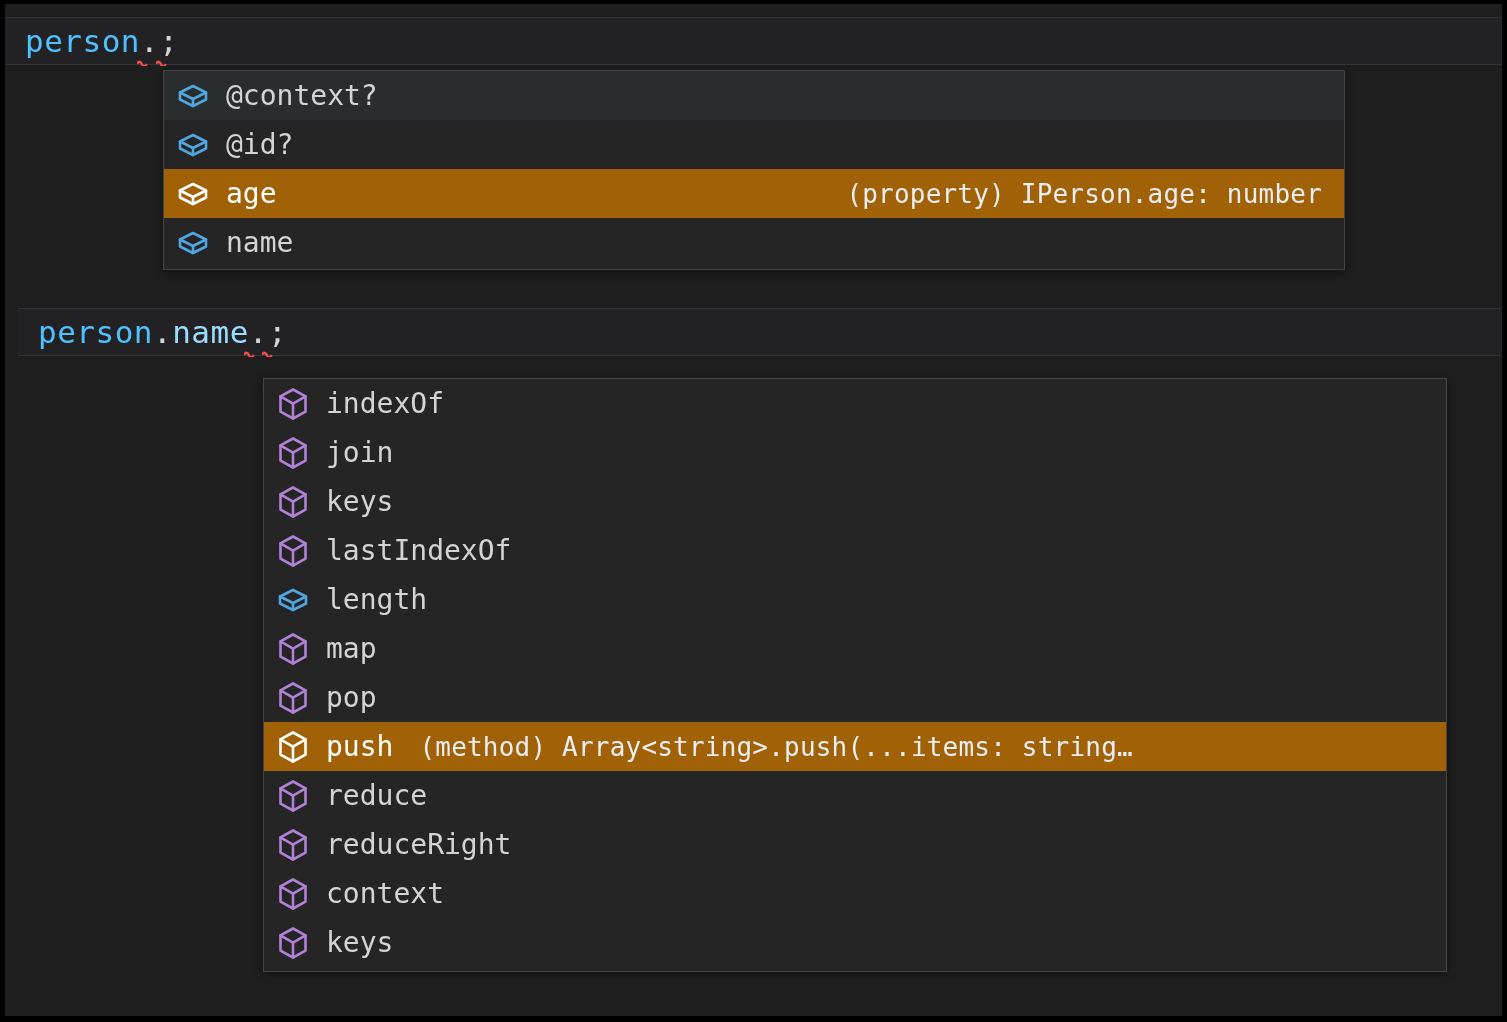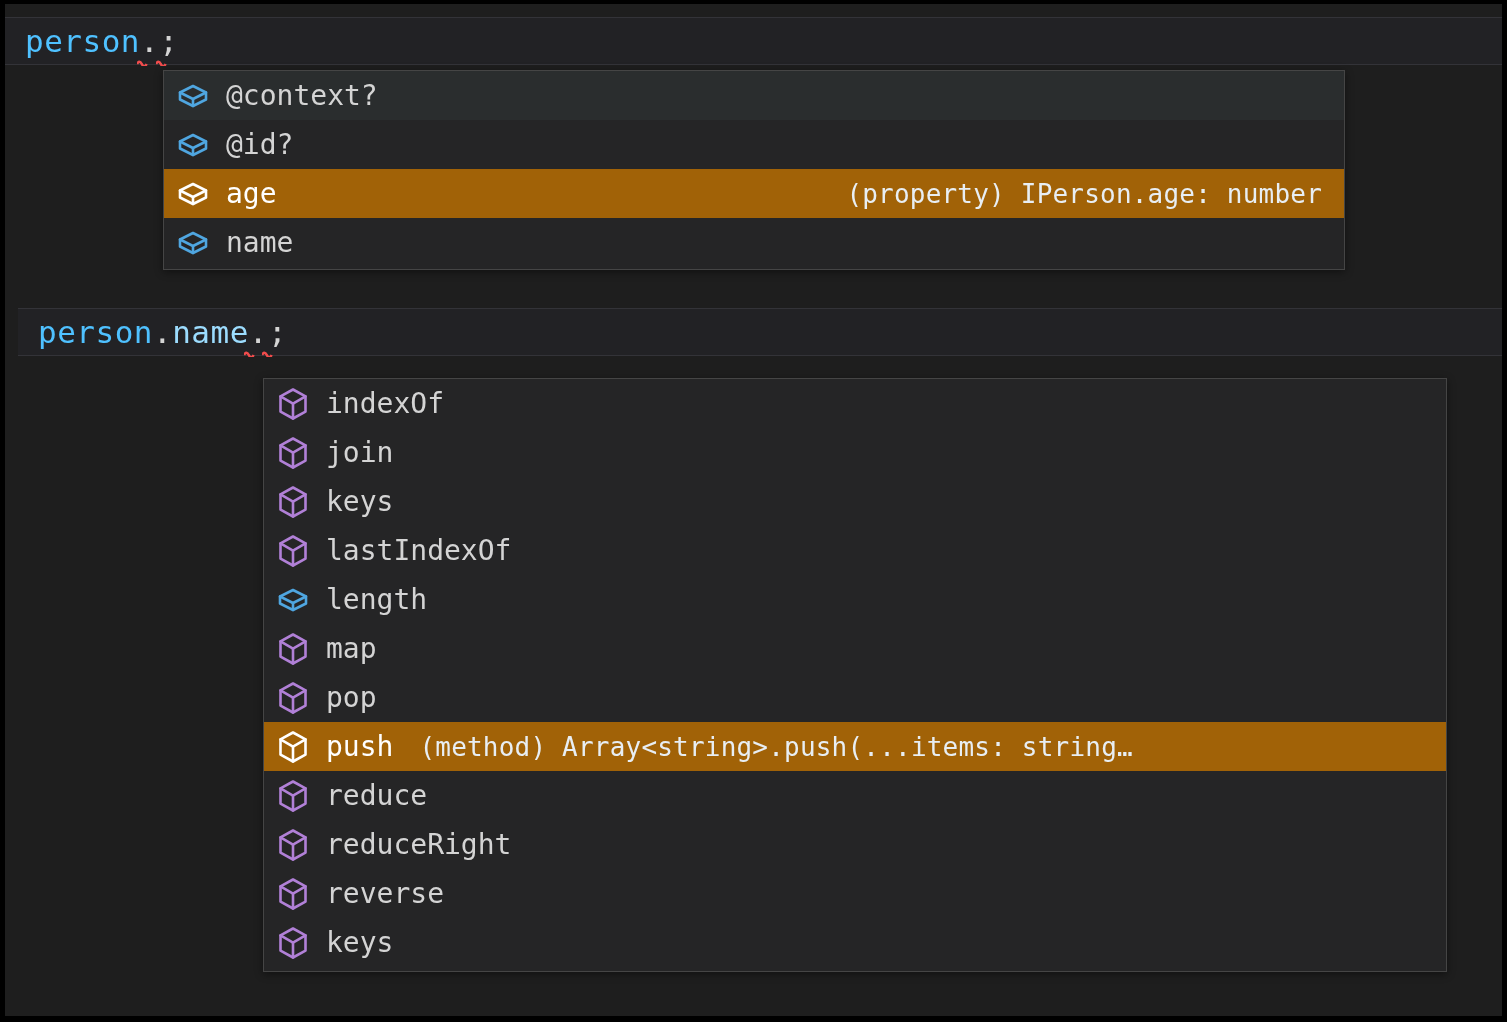--- a/index.html
+++ b/index.html
@@ -347,21 +347,21 @@
         <div class="row">
           <span class="row-icon">
             <svg width="36" height="36" viewBox="0 0 36 36" aria-hidden="true">
               <g fill="none" stroke="#b180d7" stroke-width="2.6" stroke-linejoin="round" stroke-linecap="round">
                 <path d="M18 3.5 L30.5 10.4 L30.5 25.6 L18 32.5 L5.5 25.6 L5.5 10.4 Z"></path>
                 <path d="M5.5 10.4 L18 17.6 L30.5 10.4"></path>
                 <path d="M18 17.6 L18 32.5"></path>
               </g>
             </svg>
           </span>
-          <span class="row-label">reverse</span>
+          <span class="row-label">context</span>
           <span class="row-detail"></span>
         </div>
         <div class="row">
           <span class="row-icon">
             <svg width="36" height="36" viewBox="0 0 36 36" aria-hidden="true">
               <g fill="none" stroke="#b180d7" stroke-width="2.6" stroke-linejoin="round" stroke-linecap="round">
                 <path d="M18 3.5 L30.5 10.4 L30.5 25.6 L18 32.5 L5.5 25.6 L5.5 10.4 Z"></path>
                 <path d="M5.5 10.4 L18 17.6 L30.5 10.4"></path>
                 <path d="M18 17.6 L18 32.5"></path>
               </g>

